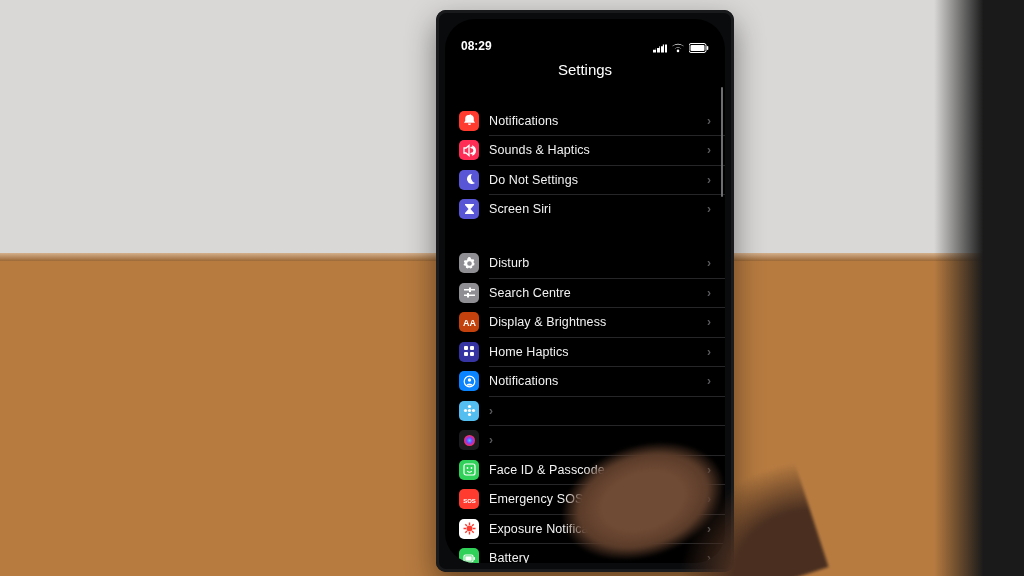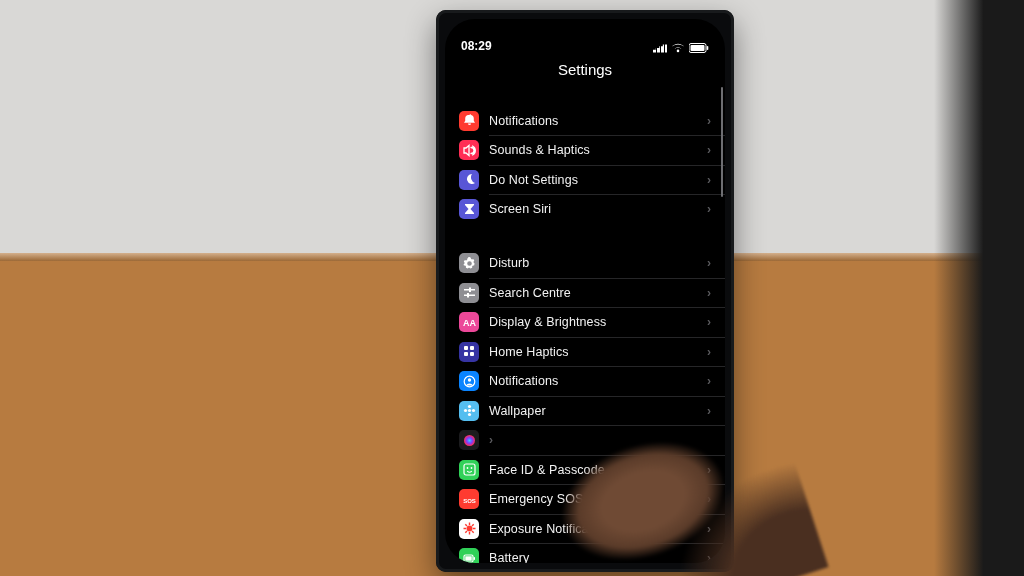--- a/index.html
+++ b/index.html
@@ -120,21 +120,21 @@
               <span class="icon" style="background: rgb(142, 142, 147);">
                 <svg viewBox="0 0 13 13">
                   <path d="M1 3h5v1.5H1zM8 3h4v1.5H8zM6 1.5h2v4.5H6zM1 8.5h3V10H1zM6 8.5h6V10H6zM4 7h2v4.5H4z"></path>
                 </svg>
               </span>
               <span class="label">Search Centre</span>
               <span class="chev">›</span>
             </div>
             <div class="sep"></div>
             <div class="row">
-              <span class="icon" style="background: #ec4899;">
+              <span class="icon" style="background: #c2410c;">
                 <svg viewBox="0 0 13 13">
                   <text x="6.5" y="10" text-anchor="middle" font-size="9" font-weight="700" fill="#fff" font-family="Helvetica">AA</text>
                 </svg>
               </span>
               <span class="label">Display &amp; Brightness</span>
               <span class="chev">›</span>
             </div>
             <div class="sep"></div>
             <div class="row">
               <span class="icon" style="background: rgb(54, 52, 163);">
@@ -164,21 +164,20 @@
             <div class="row">
               <span class="icon" style="background: rgb(85, 190, 240);">
                 <svg viewBox="0 0 13 13">
                   <circle cx="6.5" cy="6.5" r="1.6"></circle>
                   <circle cx="6.5" cy="2.5" r="1.6"></circle>
                   <circle cx="6.5" cy="10.5" r="1.6"></circle>
                   <circle cx="2.5" cy="6.5" r="1.6"></circle>
                   <circle cx="10.5" cy="6.5" r="1.6"></circle>
                 </svg>
               </span>
-              <span class="label">Wallpaper</span>
               <span class="chev">›</span>
             </div>
             <div class="sep"></div>
             <div class="row">
               <span class="icon" style="background: rgb(28, 28, 30);">
                 <svg viewBox="0 0 13 13">
                   <circle cx="6.5" cy="6.5" r="5.5" fill="url(#sg)"></circle>
                   <defs>
                     <radialGradient id="sg">
                       <stop offset="0" stop-color="#3ad0ff"></stop>

